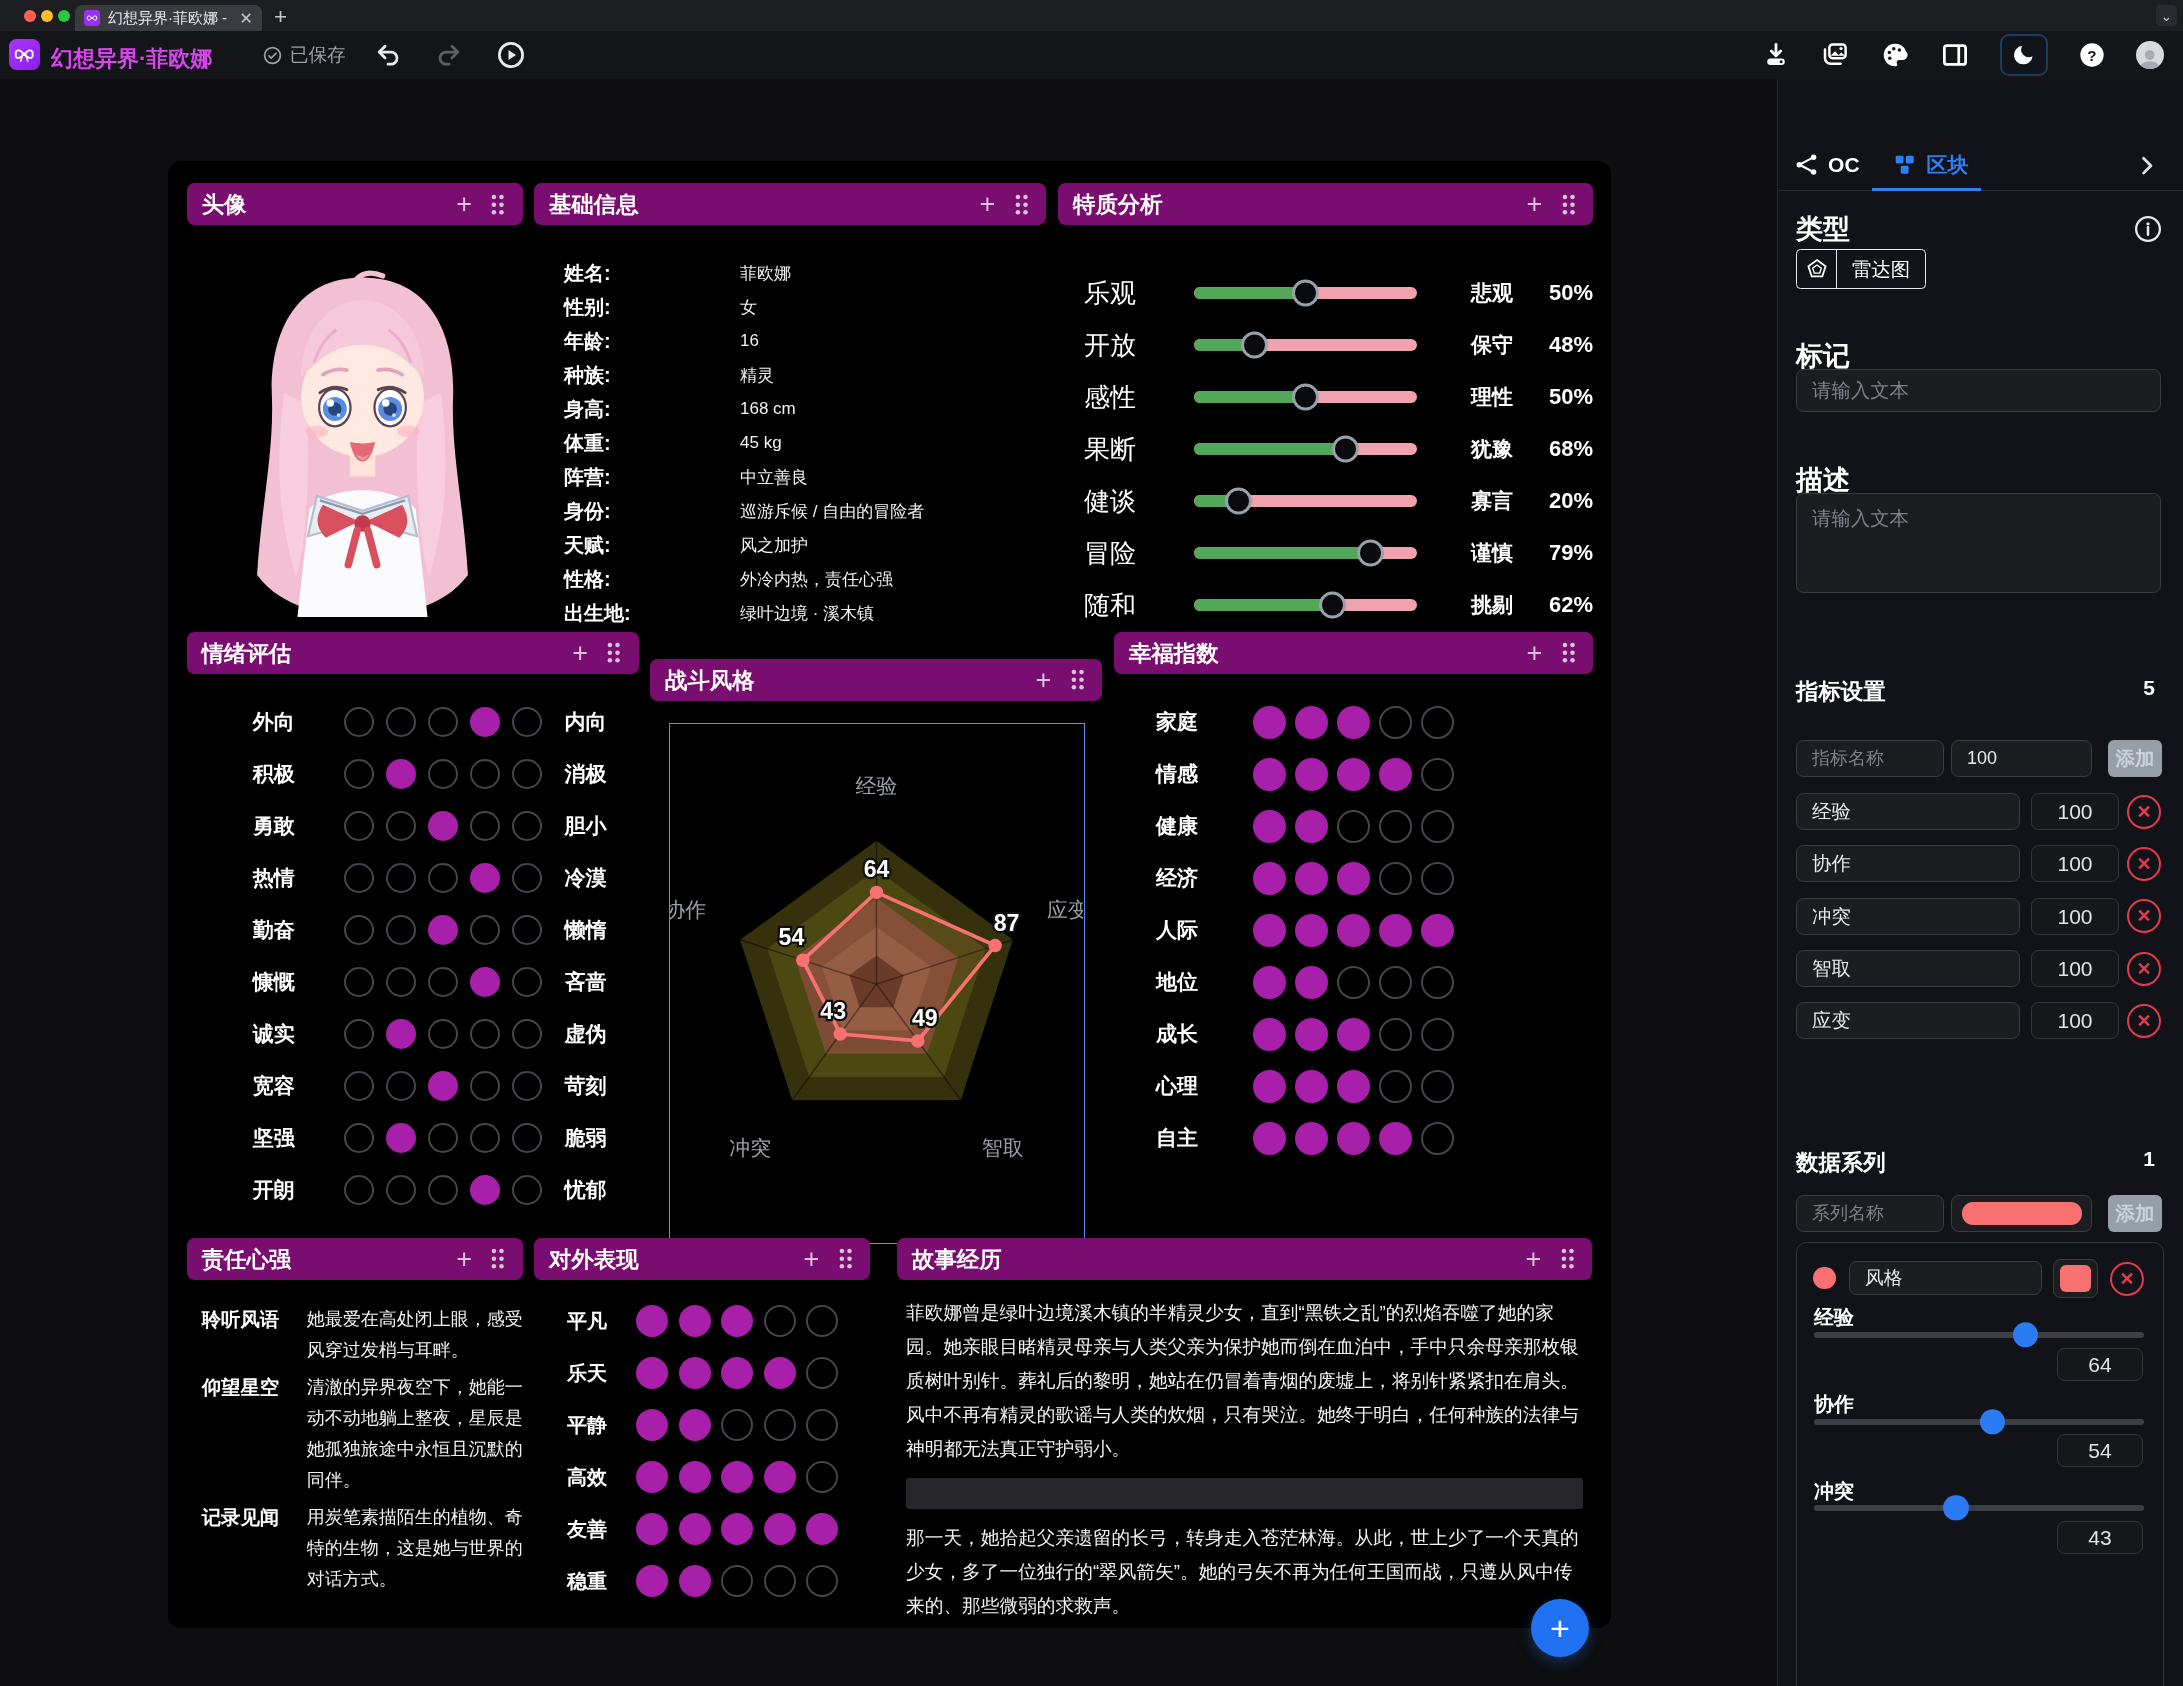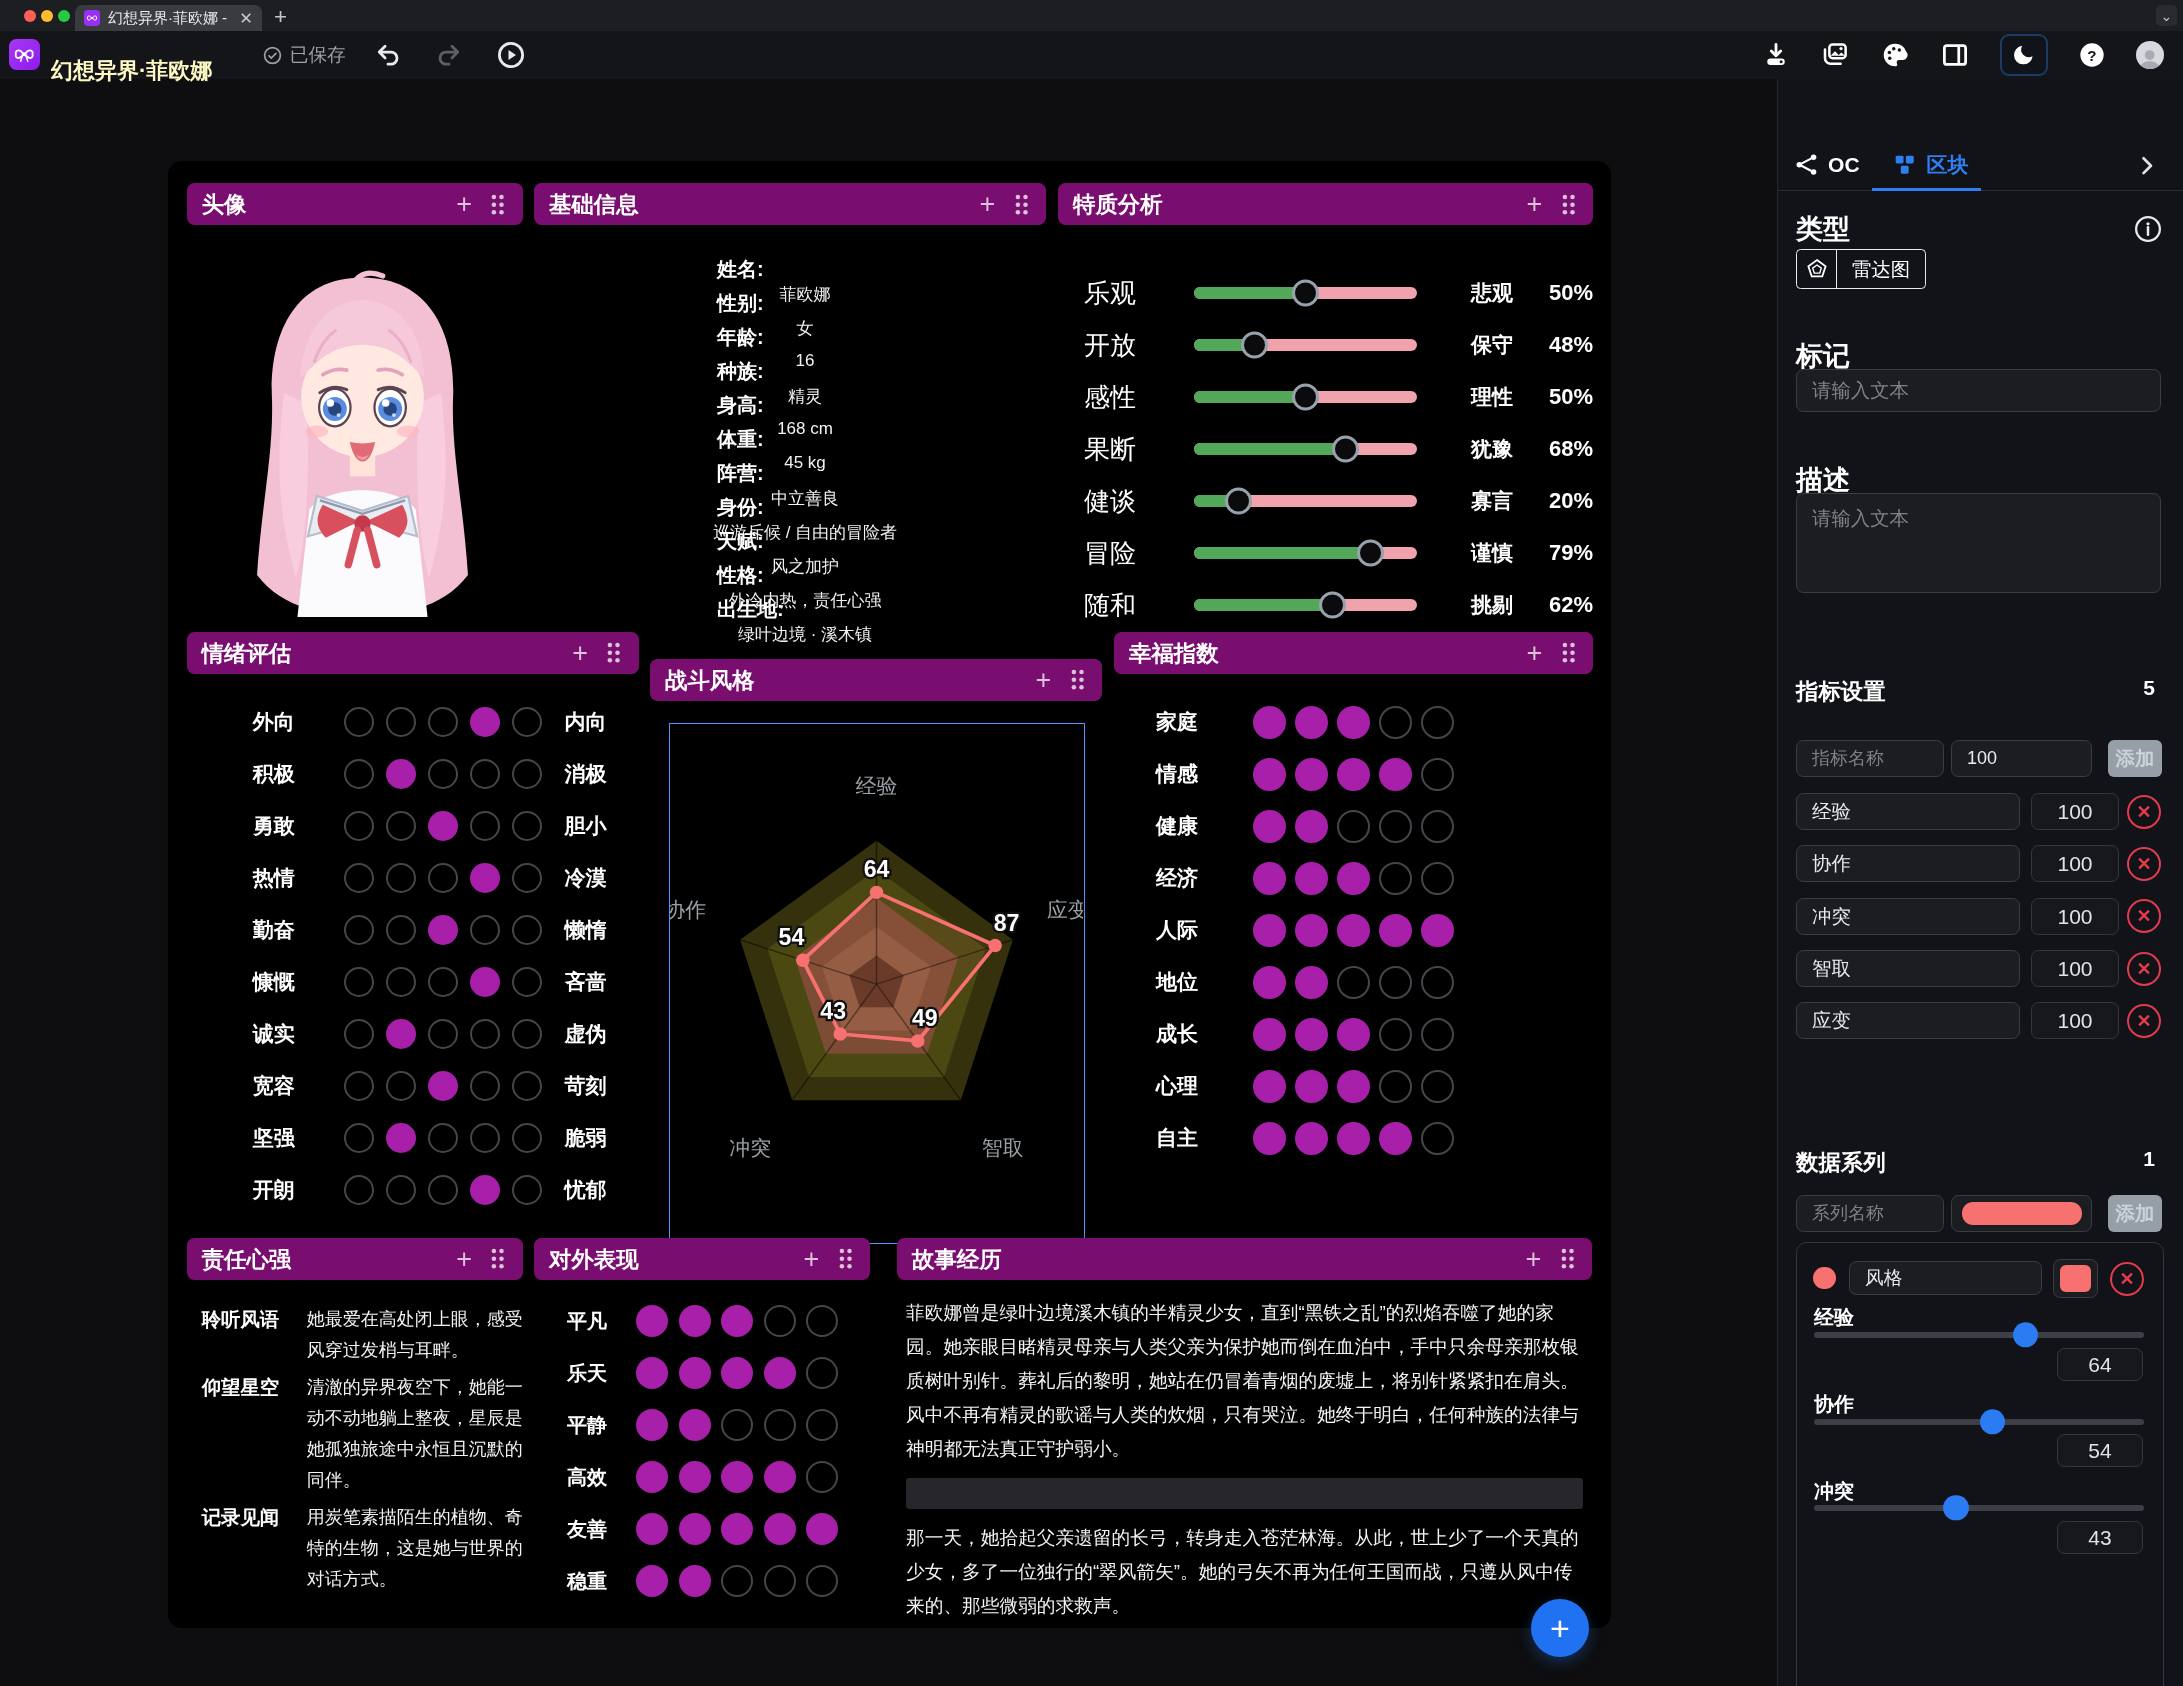--- a/index.html
+++ b/index.html
@@ -13,37 +13,37 @@
   #tab{position:absolute;left:75px;top:4.5px;width:187px;height:27px;background:#3a3b40;border-radius:7.5px 7.5px 0 0;display:flex;align-items:center;padding:0 9px;gap:7.5px;box-sizing:border-box;}
   #tab .fav{width:16.4px;height:16.4px;border-radius:3.7px;background:#9b30f5;display:flex;align-items:center;justify-content:center;flex:none;}
   #tab .ttl{font-size:15px;color:#e8eaed;white-space:nowrap;overflow:hidden;flex:1;}
   #tab .cls{color:#c3c6cc;font-size:16.4px;line-height:1;}
   #newtab{position:absolute;left:274px;top:3.7px;color:#c3c6cc;font-size:22.4px;}
   #chromemenu{position:absolute;right:6px;top:5.2px;width:21px;height:21px;background:#2a2b30;border-radius:4.5px;color:#c8cbd1;font-size:13.5px;display:flex;align-items:center;justify-content:center;}
 
   
   #toolbar{position:absolute;left:0;top:31px;width:2183px;height:48px;background:#141519;}
   #logo{position:absolute;left:9px;top:7.5px;width:31px;height:31px;border-radius:7.5px;background:linear-gradient(135deg,#a838f2,#8d1cf0);display:flex;align-items:center;justify-content:center;}
-  #apptitle{position:absolute;left:51px;top:16px;height:48px;display:flex;align-items:center;font-size:22px;font-weight:bold;color:#fef9c3;}
+  #apptitle{position:absolute;left:51px;top:4px;height:48px;display:flex;align-items:center;font-size:22px;font-weight:bold;color:#d946ef;}
   #saved{position:absolute;left:262px;top:0;height:48px;display:flex;align-items:center;gap:6.7px;color:#9aa0a6;font-size:18.7px;}
   .tbico{position:absolute;top:0;height:48px;display:flex;align-items:center;}
   #righticons{position:absolute;right:19.4px;top:0;height:48px;display:flex;align-items:center;gap:30px;}
   #moonbox{width:48px;height:42px;border:2.2px solid #1d3a63;border-radius:9px;background:#101319;display:flex;align-items:center;justify-content:center;box-sizing:border-box;}
   #avatarbtn{width:28px;height:28px;border-radius:50%;background:#d7d9dd;display:flex;align-items:flex-end;justify-content:center;overflow:hidden;}
 
   
   #card{position:absolute;left:168px;top:161px;width:1443px;height:1467px;background:#000;border-radius:13.5px;}
   .sec{position:absolute;}
   .hdr{height:42px;background:#7a0d70;border-radius:7.5px;display:flex;align-items:center;padding:8px 15px;box-sizing:border-box;}
   .hdr .t{font-size:22.4px;font-weight:bold;color:#fff;}
   .hdr .sp{flex:1;}
   .hdr .plus{color:#dcc2d8;font-size:27px;font-weight:300;line-height:1;margin-right:16.4px;}
 
   
-  .b-row{display:flex;align-items:center;height:34px;padding-left:30px;flex-direction:column;}
+  .b-row{display:flex;align-items:center;height:34px;padding-left:30px;}
   .b-label{width:176px;font-size:20px;font-weight:bold;}
   .b-val{font-size:17px;color:#f2f2f4;}
 
   
   .tr-row{display:flex;align-items:center;height:52px;padding-left:26px;}
   .tr-left{width:91px;font-size:26px;font-weight:normal;}
   .t-track{position:relative;width:223px;height:12px;border-radius:6px;background:#f0a2ad;margin-left:30px;flex:none;}
   .t-fill{position:absolute;left:0;top:0;height:100%;border-radius:6px;background:#53a758;}
   .t-thumb{position:absolute;top:50%;transform:translateY(-50%);width:27px;height:27px;border-radius:50%;background:#0b0b0d;border:3px solid #98a2ac;box-sizing:border-box;}
   .tr-right{width:82px;margin-left:54px;font-size:21px;font-weight:bold;}

